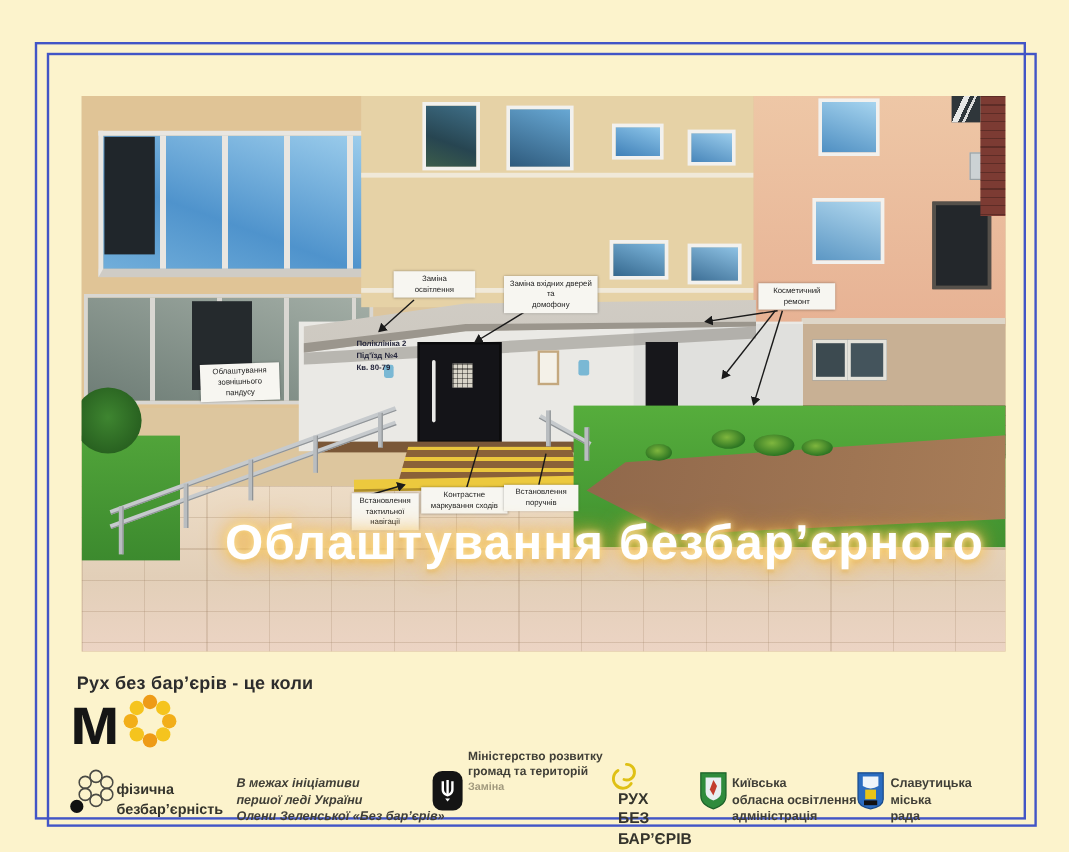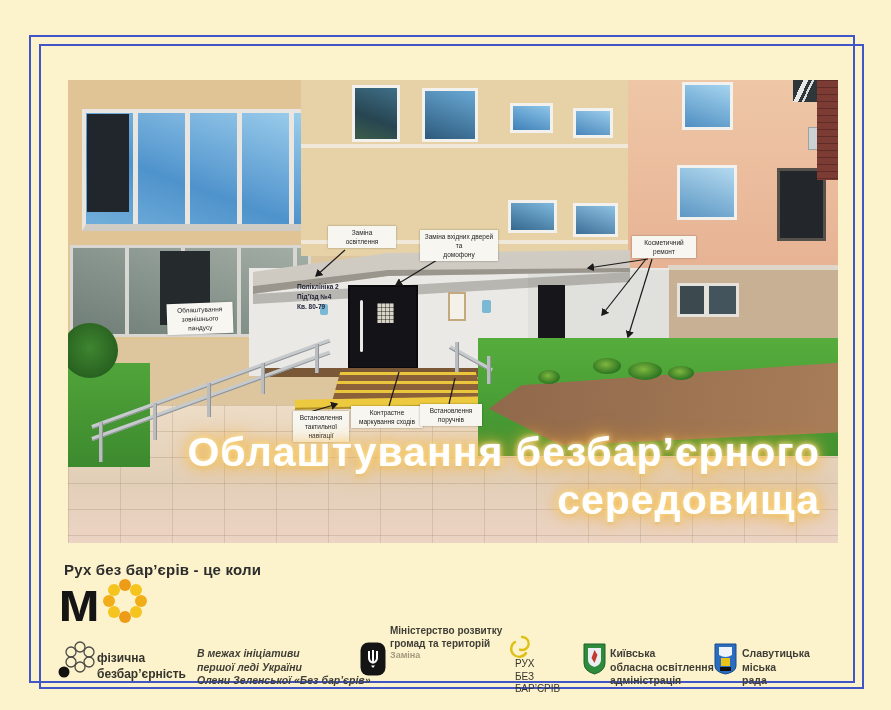--- a/index.html
+++ b/index.html
@@ -105,21 +105,21 @@
   .brand-letter{font-size:57px;font-weight:900;line-height:46px;letter-spacing:-1px;}
   .dotflower{position:relative;width:46px;height:46px;margin:0 3px;}
   .dot{position:absolute;width:12px;height:12px;border-radius:50%;}
 
   
   .ft-text{position:absolute;font-size:10.5px;font-weight:600;color:#403f37;line-height:1.3;white-space:pre-line;}
   .ft-phys{left:97px;top:651px;font-size:12px;line-height:1.3;color:#35342c;}
   .ft-init{left:197px;top:647px;font-style:italic;}
   .ft-min{left:390px;top:611px;font-size:10px;}
   .ft-min-country{display:block;font-size:9px;color:#a29a7e;font-weight:600;}
-  .ft-rukh{left:515px;top:658px;font-size:10px;font-weight:400;line-height:1.25;color:#35342c;}
+  .ft-rukh{left:515px;top:658px;font-size:13px;font-weight:700;line-height:1.25;color:#35342c;}
   .ft-kyiv{left:610px;top:647px;}
   .ft-slav{left:742px;top:647px;}
 </style>
 </head>
 <body>
 
 <div class="poster">
   <div class="frame frame-a"></div>
   <div class="frame frame-b"></div>
 
@@ -220,21 +220,20 @@
 маркування сходів</div>
     <div class="lbl" style="left:352px;top:324px;width:56px;">Встановлення
 поручнів</div>
     <div class="wall-sign">Поліклініка 2
 Під’їзд №4
 Кв. 80-79</div>
   </div>
 
   <div class="title">
     <div>Облаштування безбар’єрного</div>
-    <div>середовища</div>
   </div>
 
   <div class="tagline">Рух без бар’єрів - це коли</div>
   <div class="brand">
     <span class="brand-letter">м</span>
     <span class="dotflower">
       <span class="dot" style="left:17px;top:1px;background:#ee9b17;"></span>
       <span class="dot" style="left:28px;top:6px;background:#f5c41e;"></span>
       <span class="dot" style="left:33px;top:17px;background:#f2ae19;"></span>
       <span class="dot" style="left:28px;top:28px;background:#f5c41e;"></span>

